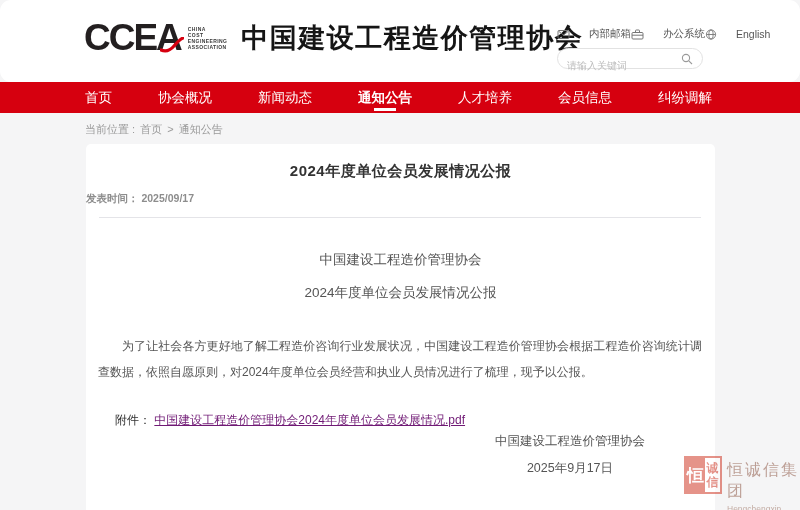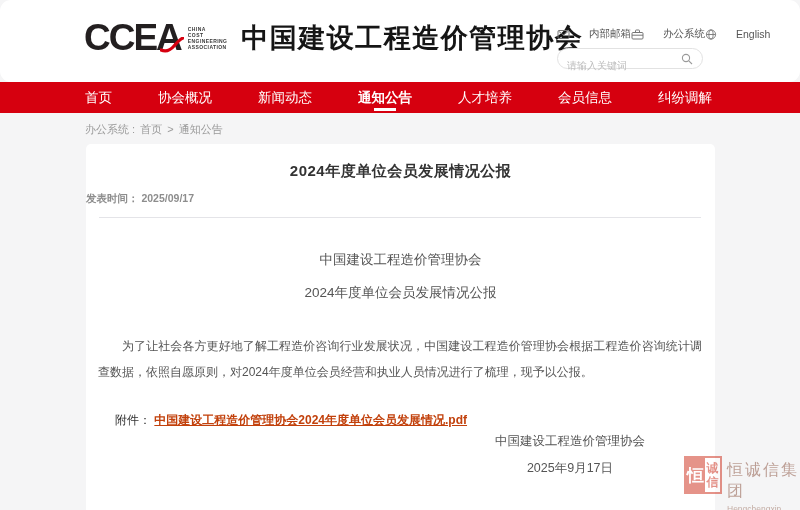--- a/index.html
+++ b/index.html
@@ -118,39 +118,39 @@
       <span>通知公告</span>
       <span class="active-bar"></span>
     </div>
     <div class="nav-item">人才培养</div>
     <div class="nav-item">会员信息</div>
     <div class="nav-item">纠纷调解</div>
   </div>
 </div>
 
 <div class="breadcrumb">
-  <span>办公系统 : </span><span class="crumb-link">首页</span><span> &gt; </span><span>通知公告</span>
+  <span>当前位置 : </span><span class="crumb-link">首页</span><span> &gt; </span><span>通知公告</span>
 </div>
 
 <div class="card">
   <div class="article-title">2024年度单位会员发展情况公报</div>
   <div class="publish">
     <span>发表时间：</span>
     <span>2025/09/17</span>
   </div>
   <div class="divider"></div>
 
   <div class="heading1">中国建设工程造价管理协会</div>
   <div class="heading2">2024年度单位会员发展情况公报</div>
 
   <div class="paragraph">为了让社会各方更好地了解工程造价咨询行业发展状况，中国建设工程造价管理协会根据工程造价咨询统计调查数据，依照自愿原则，对2024年度单位会员经营和执业人员情况进行了梳理，现予以公报。</div>
 
   <div class="attachment">
     <span>附件：</span>
-    <span class="attachment-link" style="color:#c2410c;font-weight:bold;">中国建设工程造价管理协会2024年度单位会员发展情况.pdf</span>
+    <span class="attachment-link" style="color:#701a75;">中国建设工程造价管理协会2024年度单位会员发展情况.pdf</span>
   </div>
 
   <div class="signature">
     <div>中国建设工程造价管理协会</div>
     <div>2025年9月17日</div>
   </div>
 </div>
 
 <div class="watermark">
   <div class="seal">

